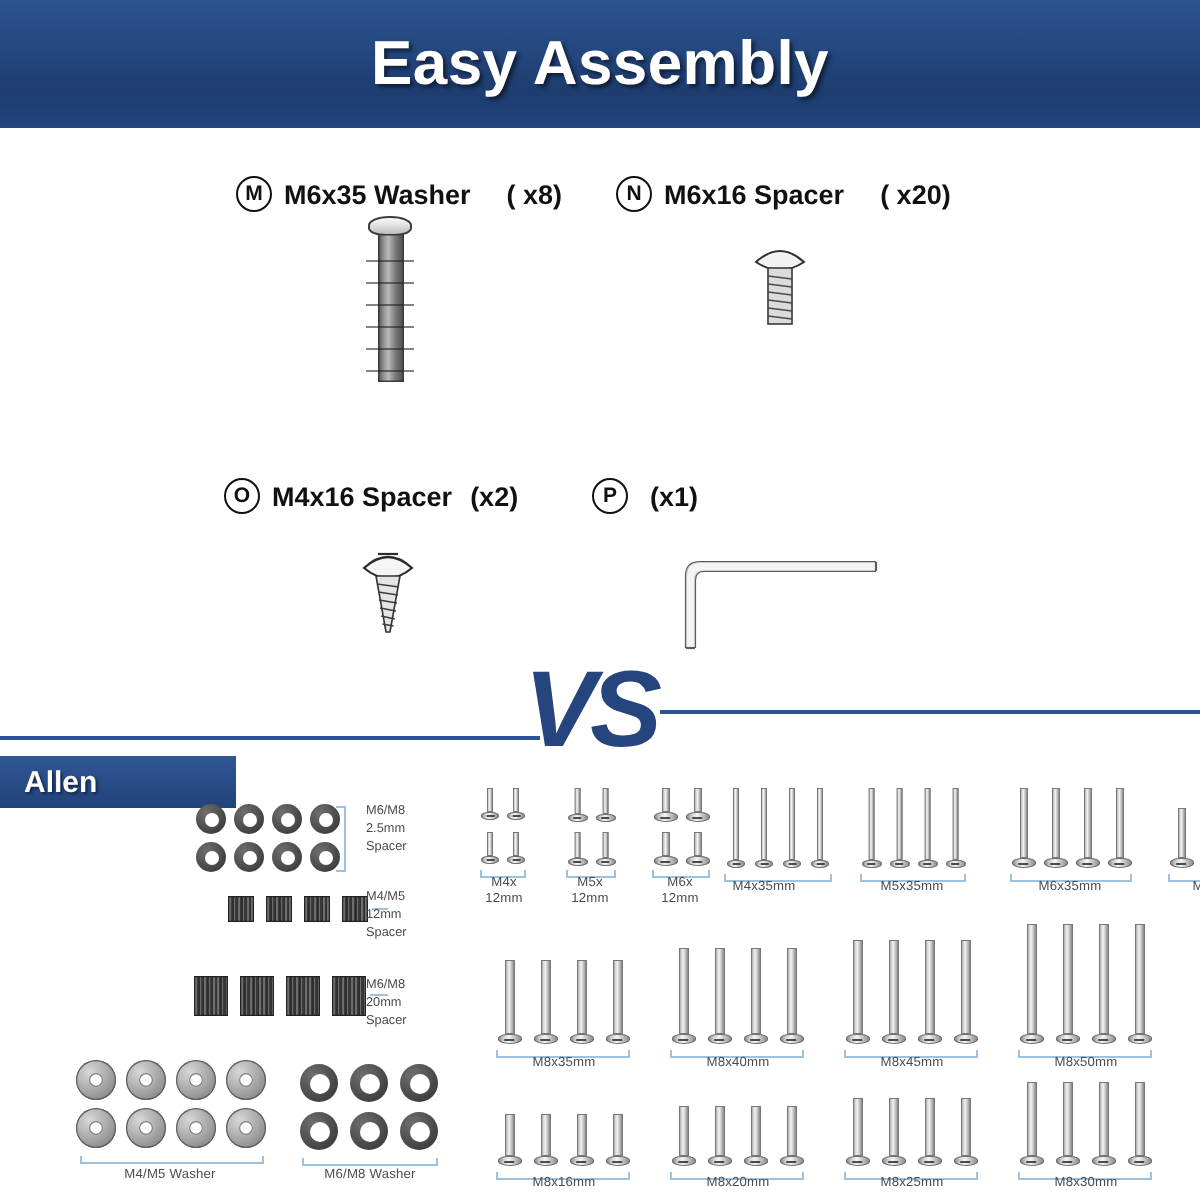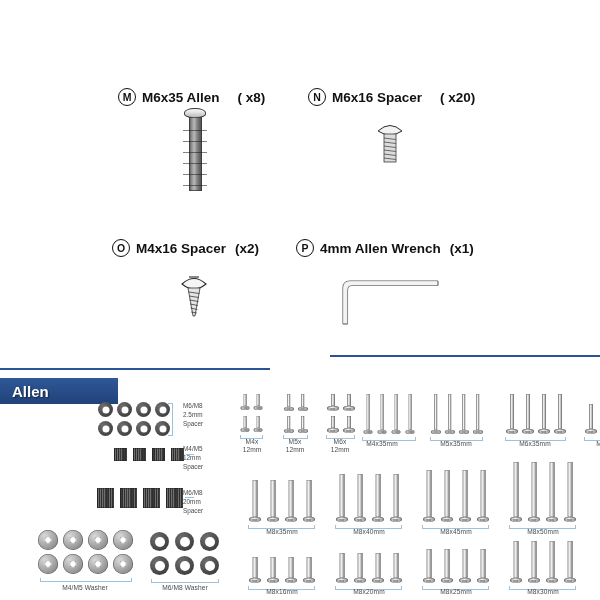--- a/index.html
+++ b/index.html
@@ -139,26 +139,29 @@
   .thread-line{position:absolute;height:1px;background:rgba(30,30,30,.55);left:0;right:0;}
 
   
   .wrench{position:absolute;}
 </style>
 </head>
 <body>
 
 <div class="page">
 
+  <div class="header">
+    <div class="header-title">Easy Assembly</div>
+  </div>
 
   <div class="top-section">
 
     <div class="item-label" style="left:118px;top:24px;">
       <span class="circ">M</span>
-      <span class="lbl-txt">M6x35 Allen</span>
+      <span class="lbl-txt">M6x35 Washer</span>
       <span class="lbl-qty">( x8)</span>
     </div>
 
     <div class="item-label" style="left:308px;top:24px;">
       <span class="circ">N</span>
       <span class="lbl-txt">M6x16 Spacer</span>
       <span class="lbl-qty">( x20)</span>
     </div>
 
     <div class="art" style="left:183px;top:44px;width:24px;height:85px;">
@@ -188,21 +191,20 @@
     </div>
 
     <div class="item-label" style="left:112px;top:175px;">
       <span class="circ">O</span>
       <span class="lbl-txt">M4x16 Spacer</span>
       <span class="lbl-qty tight">(x2)</span>
     </div>
 
     <div class="item-label" style="left:296px;top:175px;">
       <span class="circ">P</span>
-      <span class="lbl-txt">4mm Allen Wrench</span>
       <span class="lbl-qty tight">(x1)</span>
     </div>
 
     <div class="art" style="left:178px;top:208px;width:32px;height:48px;">
       <svg width="32" height="48" viewBox="0 0 32 48">
         <path d="M4 12 Q16 1 28 12 Q22 17 16 17 Q10 17 4 12 Z" fill="#f5f5f5" stroke="#2b2b2b" stroke-width="1.1"></path>
         <line x1="11" y1="5" x2="21" y2="5" stroke="#2b2b2b" stroke-width="1.1"></line>
         <path d="M10 16 L22 16 L17 44 L15 44 Z" fill="#e4e4e4" stroke="#333" stroke-width=".8"></path>
         <g stroke="#3d3d3d" stroke-width=".8">
           <line x1="10.5" y1="20" x2="21.5" y2="21.5"></line>
@@ -222,20 +224,21 @@
         <path d="M108 17 L20 17 Q13 17 13 24 L13 60 L17.5 60 L17.5 26 Q17.5 21.5 22 21.5 L108 21.5 Z" fill="#f0f0f0" fill-opacity=".75" stroke="none"></path>
         <line x1="108" y1="17" x2="108" y2="21.5" stroke="#5a5a5a" stroke-width="1.1"></line>
         <line x1="13" y1="60" x2="17.5" y2="60" stroke="#5a5a5a" stroke-width="1.1"></line>
       </svg>
     </div>
   </div>
 
   <div class="vs-wrap">
     <div class="vs-line-left"></div>
     <div class="vs-line-right"></div>
+    <div class="vs-text">VS</div>
   </div>
 
   <div class="others-badge">
     <span class="others-text">Allen</span>
   </div>
 
   <div class="others-section">
 
     <div style="position:absolute;left:98px;top:10px;">
       <div class="washer-dark" style="left:0px;  top:0px; width:15px;height:15px;">

